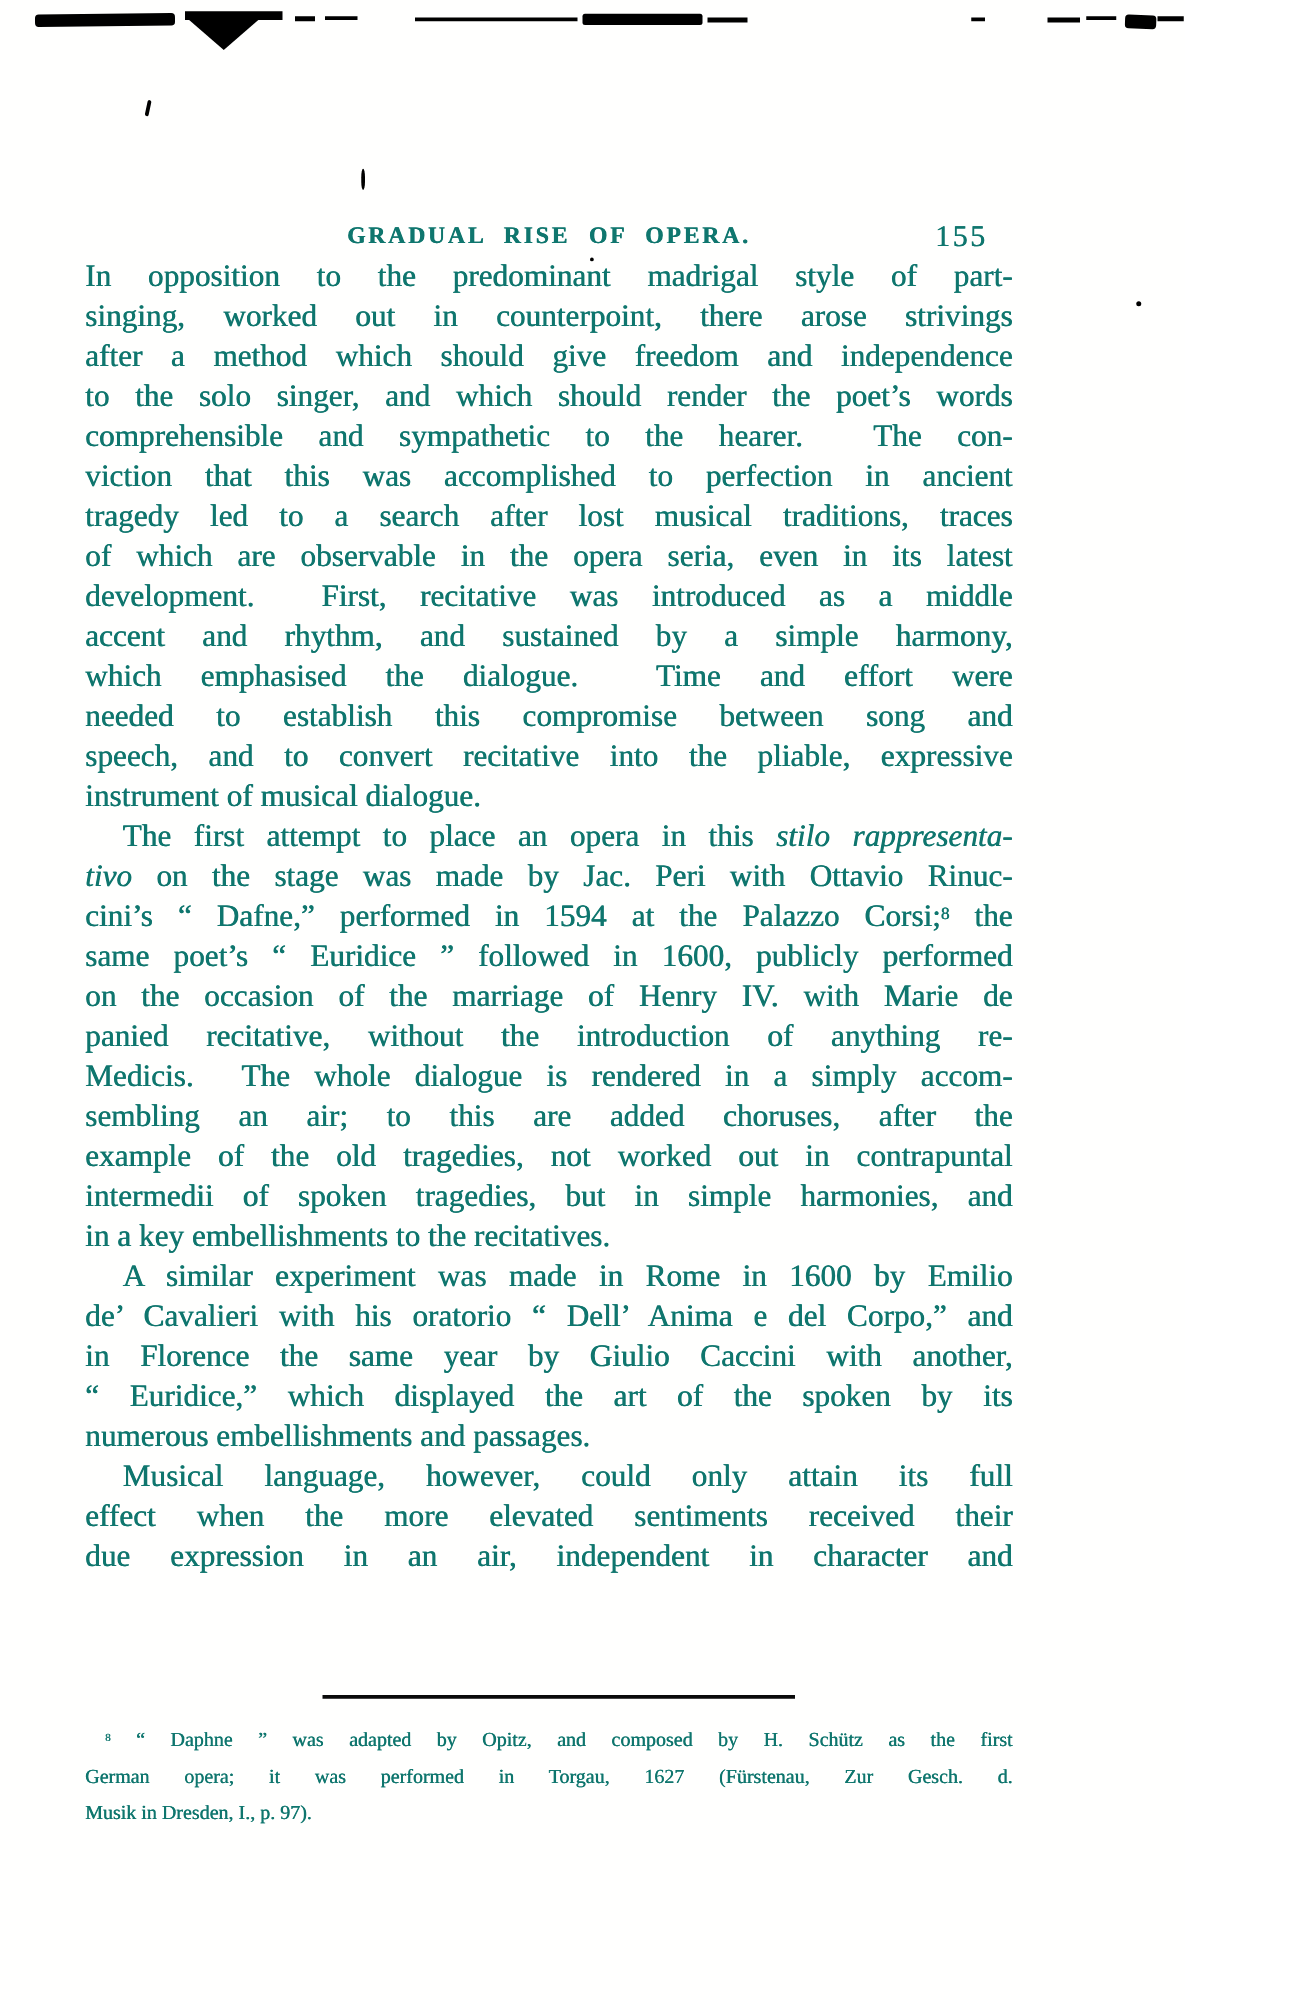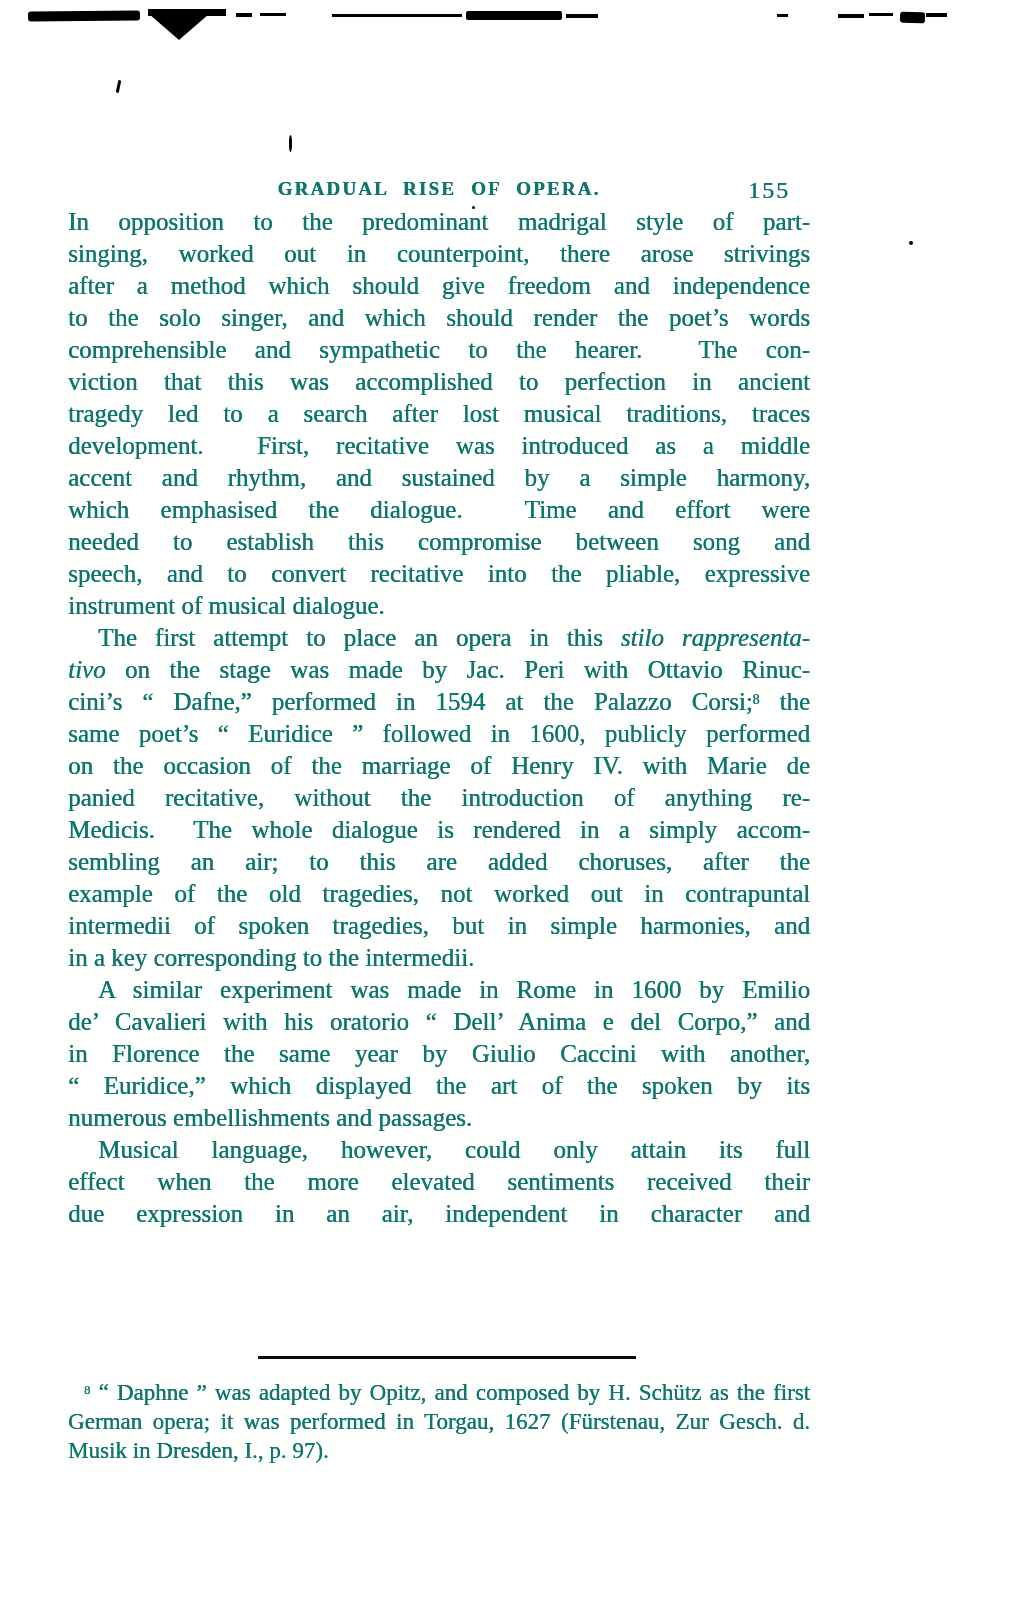--- a/index.html
+++ b/index.html
@@ -75,21 +75,21 @@
   
   .footnote-rule {
     position: absolute;
     left: 258px; top: 1356px;
     width: 378px; height: 3px;
     background: #0a0a0a;
   }
   .footnote {
     position: absolute;
     top: 1378px; left: 68px; width: 742px;
-    font-size: 23px;
+    font-size: 16px;
     line-height: 29px;
     text-shadow: 0.35px 0 0 currentColor;
   }
   .footnote .line.indent { text-indent: 16px; }
 </style>
 </head>
 <body>
 
 <div class="page">
 
@@ -122,39 +122,40 @@
 
   <div class="body-text">
       <div class="paragraph">
         <div class="line">In opposition to the predominant madrigal style of part-</div>
         <div class="line">singing, worked out in counterpoint, there arose strivings</div>
         <div class="line">after a method which should give freedom and independence</div>
         <div class="line">to the solo singer, and which should render the poet’s words</div>
         <div class="line">comprehensible and sympathetic to the hearer.&nbsp; The con-</div>
         <div class="line">viction that this was accomplished to perfection in ancient</div>
         <div class="line">tragedy led to a search after lost musical traditions, traces</div>
+        <div class="line">of which are observable in the opera seria, even in its latest</div>
         <div class="line">development.&nbsp; First, recitative was introduced as a middle</div>
         <div class="line">accent and rhythm, and sustained by a simple harmony,</div>
         <div class="line">which emphasised the dialogue.&nbsp; Time and effort were</div>
         <div class="line">needed to establish this compromise between song and</div>
         <div class="line">speech, and to convert recitative into the pliable, expressive</div>
         <div class="line last">instrument of musical dialogue.</div>
       </div>
       <div class="paragraph">
         <div class="line indent">The first attempt to place an opera in this <i>stilo rappresenta-</i></div>
         <div class="line"><i>tivo</i> on the stage was made by Jac. Peri with Ottavio Rinuc-</div>
         <div class="line">cini’s “ Dafne,” performed in 1594 at the Palazzo Corsi;<sup>8</sup> the</div>
         <div class="line">same poet’s “ Euridice ” followed in 1600, publicly performed</div>
         <div class="line">on the occasion of the marriage of Henry IV. with Marie de</div>
         <div class="line">panied recitative, without the introduction of anything re-</div>
         <div class="line">Medicis.&nbsp; The whole dialogue is rendered in a simply accom-</div>
         <div class="line">sembling an air; to this are added choruses, after the</div>
         <div class="line">example of the old tragedies, not worked out in contrapuntal</div>
         <div class="line">intermedii of spoken tragedies, but in simple harmonies, and</div>
-        <div class="line last">in a key corresponding to the intermedii.</div>
+        <div class="line last">in a key embellishments to the recitatives.</div>
       </div>
       <div class="paragraph">
         <div class="line indent">A similar experiment was made in Rome in 1600 by Emilio</div>
         <div class="line">de’ Cavalieri with his oratorio “ Dell’ Anima e del Corpo,” and</div>
         <div class="line">in Florence the same year by Giulio Caccini with another,</div>
         <div class="line">“ Euridice,” which displayed the art of the spoken by its</div>
         <div class="line last">numerous embellishments and passages.</div>
       </div>
       <div class="paragraph">
         <div class="line indent">Musical language, however, could only attain its full</div>

